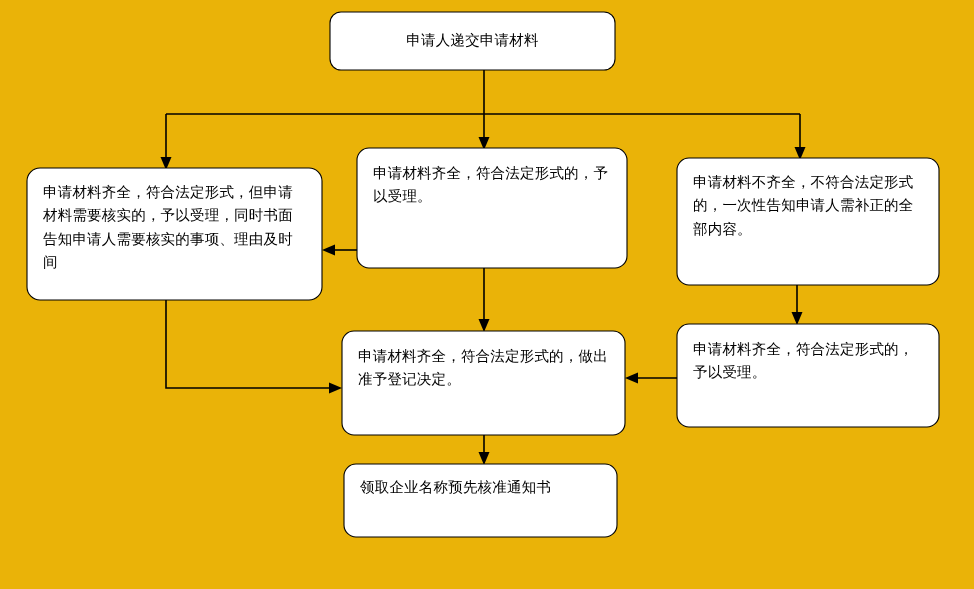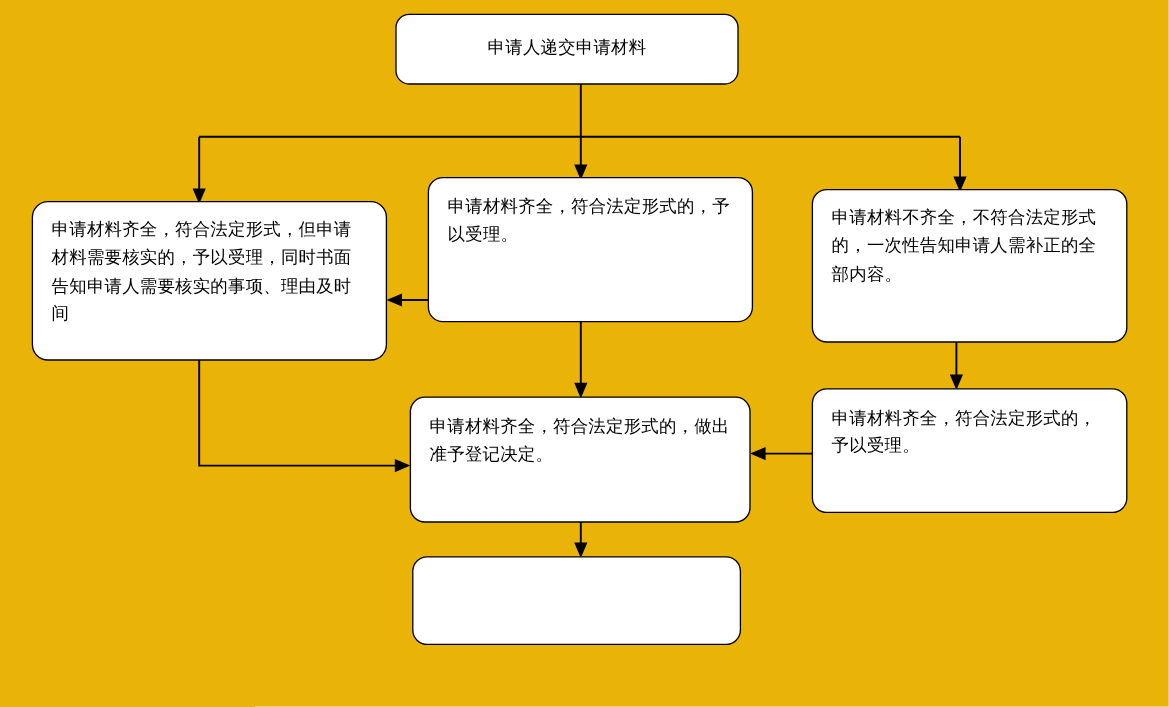--- a/index.html
+++ b/index.html
@@ -108,14 +108,15 @@
   <div class="node-text text-topleft" style="left:27px; top:168px; width:295px; height:104px; padding:13px 16px 0 16px;">申请材料齐全，符合法定形式，但申请材料需要核实的，予以受理，同时书面告知申请人需要核实的事项、理由及时间</div>
 
   <div class="node-text text-topleft" style="left:357px; top:148px; width:270px; height:120px; padding:14px 16px 0 16px;">申请材料齐全，符合法定形式的，予以受理。</div>
 
   <div class="node-text text-topleft" style="left:677px; top:158px; width:262px; height:127px; padding:13px 16px 0 16px;">申请材料不齐全，不符合法定形式的，一次性告知申请人需补正的全部内容。</div>
 
   <div class="node-text text-topleft" style="left:342px; top:331px; width:283px; height:104px; padding:14px 16px 0 16px;border-radius:24px;">申请材料齐全，符合法定形式的，做出准予登记决定。</div>
 
   <div class="node-text text-topleft" style="left:677px; top:324px; width:262px; height:103px; padding:14px 16px 0 16px;">申请材料齐全，符合法定形式的，予以受理。</div>
 
+  <div class="node-text text-topleft" style="left:344px; top:464px; width:273px; height:73px; padding:12px 16px 0 16px;">领取企业名称预先核准通知书</div>
 
 </div>
 
 </body></html>

